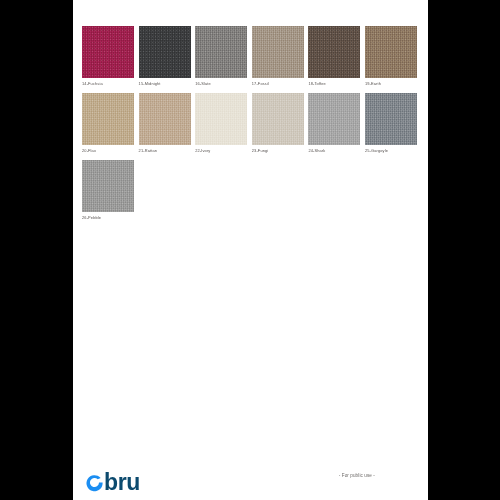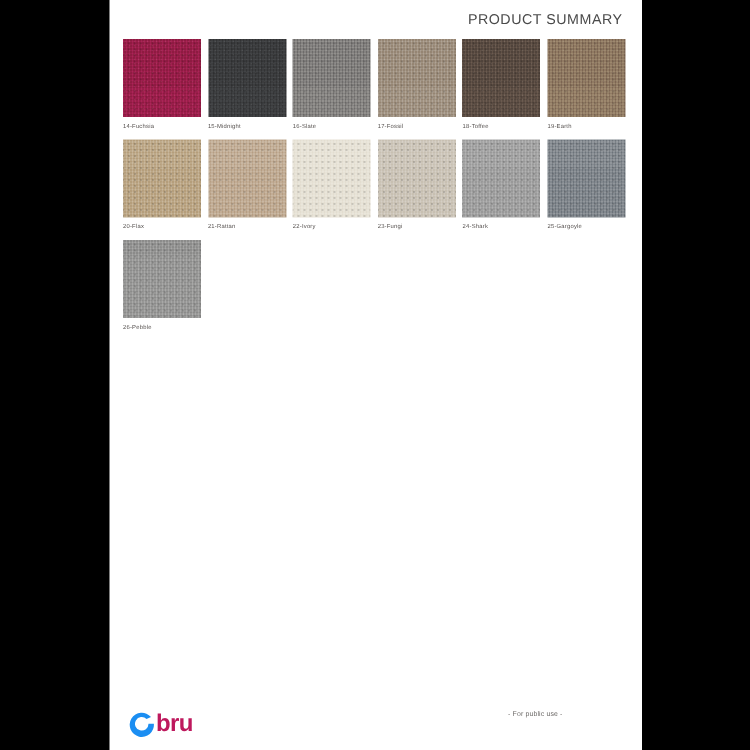--- a/index.html
+++ b/index.html
@@ -116,45 +116,42 @@
     bottom: 8px;
     display: flex;
     align-items: center;
   }
   #logo .mark {
     width: 19px;
     height: 19px;
     display: block;
   }
   #logo .wordmark {
-    font-size: 16px;
+    font-size: 23px;
     font-weight: 700;
-    color: #be185d;
+    color: #0c4a6e;
     letter-spacing: -0.4px;
     line-height: 19px;
     margin-left: 0px;
   }
   #footer .note {
     position: absolute;
     right: 53px;
     bottom: 22px;
     font-size: 4.6px;
     color: #6d6a68;
     letter-spacing: 0.1px;
     white-space: nowrap;
   }
 </style>
 </head>
 <body>
 
 <div id="page">
 
-  <div id="header">
-    <div class="title">PRODUCT SUMMARY</div>
-  </div>
 
   <div id="grid">
       <div class="cell">
         <div class="swatch" style="background: rgb(157, 31, 76);"></div>
         <div class="caption">14-Fuchsia</div>
       </div>
       <div class="cell">
         <div class="swatch" style="background: rgb(58, 59, 61);"></div>
         <div class="caption">15-Midnight</div>
       </div>

